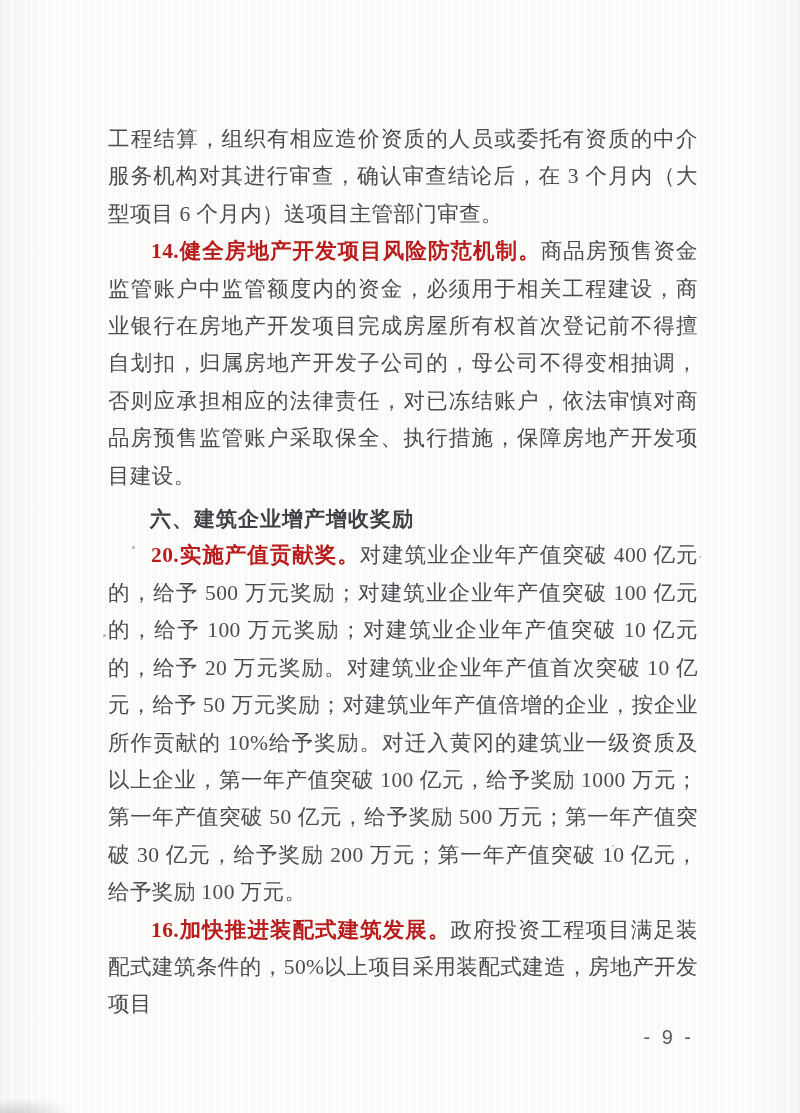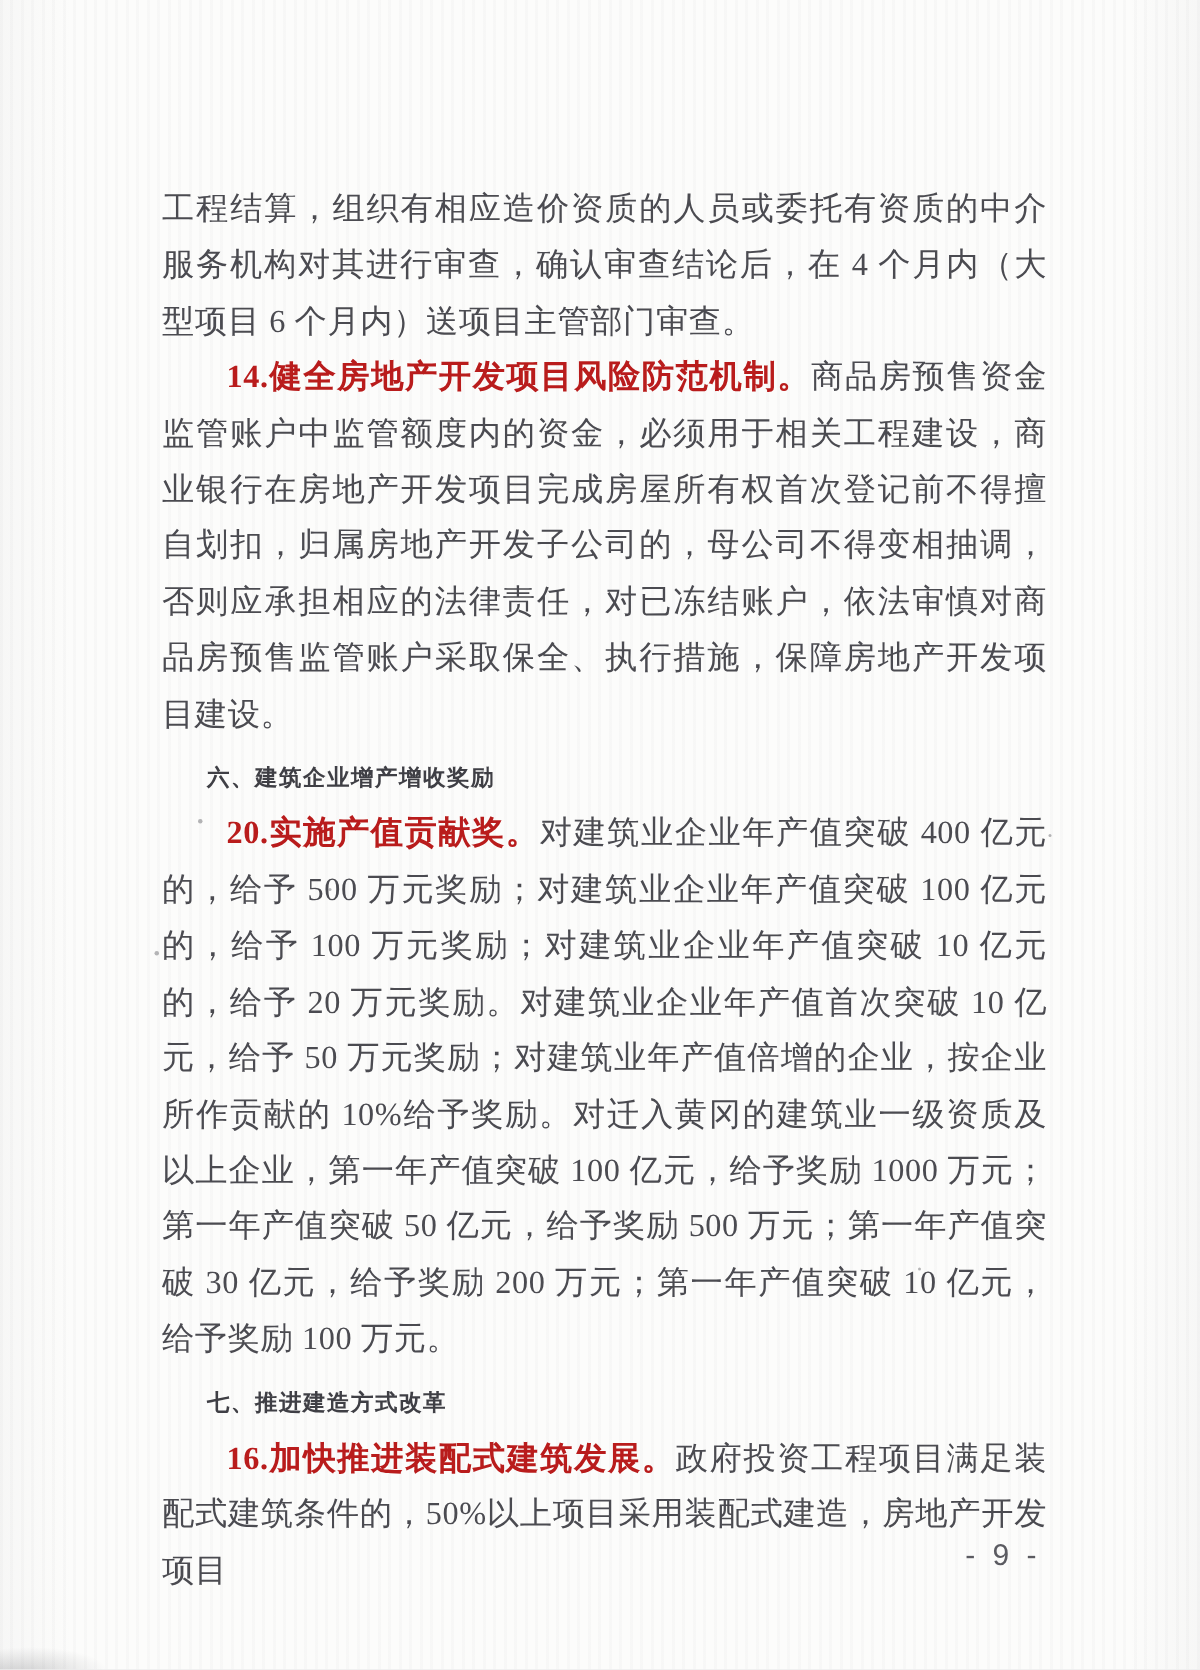--- a/index.html
+++ b/index.html
@@ -56,21 +56,21 @@
     text-indent: 0;
   }
   .lead {
     font-weight: bold;
     color: #b91c1c;
   }
   .heading {
     margin: 5px 0 0 0;
     font-family: "Liberation Sans", "DejaVu Sans", sans-serif;
     font-weight: bold;
-    font-size: 15px;
+    font-size: 21px;
     line-height: 37.4px;
     text-indent: 2em;
     text-align: left;
     color: #3f3f45;
     letter-spacing: 1px;
   }
   .page-number {
     position: absolute;
     top: 1026px;
     left: 0;
@@ -95,29 +95,28 @@
 </style>
 </head>
 <body>
 
 <div class="page">
 
   <div class="scan-texture"></div>
 
   <div class="content">
 
-    <p class="para no-indent">工程结算，组织有相应造价资质的人员或委托有资质的中介服务机构对其进行审查，确认审查结论后，在 4 个月内（大型项目 6 个月内）送项目主管部门审查。</p>
+    <p class="para no-indent">工程结算，组织有相应造价资质的人员或委托有资质的中介服务机构对其进行审查，确认审查结论后，在 3 个月内（大型项目 6 个月内）送项目主管部门审查。</p>
 
     <p class="para"><span class="lead">14.健全房地产开发项目风险防范机制。</span><span>商品房预售资金监管账户中监管额度内的资金，必须用于相关工程建设，商业银行在房地产开发项目完成房屋所有权首次登记前不得擅自划扣，归属房地产开发子公司的，母公司不得变相抽调，否则应承担相应的法律责任，对已冻结账户，依法审慎对商品房预售监管账户采取保全、执行措施，保障房地产开发项目建设。</span></p>
 
     <h2 class="heading">六、建筑企业增产增收奖励</h2>
 
     <p class="para"><span class="lead">20.实施产值贡献奖。</span><span>对建筑业企业年产值突破 400 亿元的，给予 500 万元奖励；对建筑业企业年产值突破 100 亿元的，给予 100 万元奖励；对建筑业企业年产值突破 10 亿元的，给予 20 万元奖励。对建筑业企业年产值首次突破 10 亿元，给予 50 万元奖励；对建筑业年产值倍增的企业，按企业所作贡献的 10%给予奖励。对迁入黄冈的建筑业一级资质及以上企业，第一年产值突破 100 亿元，给予奖励 1000 万元；第一年产值突破 50 亿元，给予奖励 500 万元；第一年产值突破 30 亿元，给予奖励 200 万元；第一年产值突破 10 亿元，给予奖励 100 万元。</span></p>
 
-    <h2 class="heading">七、推进建造方式改革</h2>
 
     <p class="para"><span class="lead">16.加快推进装配式建筑发展。</span><span>政府投资工程项目满足装配式建筑条件的，50%以上项目采用装配式建造，房地产开发项目</span></p>
 
   </div>
 
   <div class="page-number">- 9 -</div>
 
   <span class="speck s1"></span>
   <span class="speck s2"></span>
   <span class="speck s3"></span>

